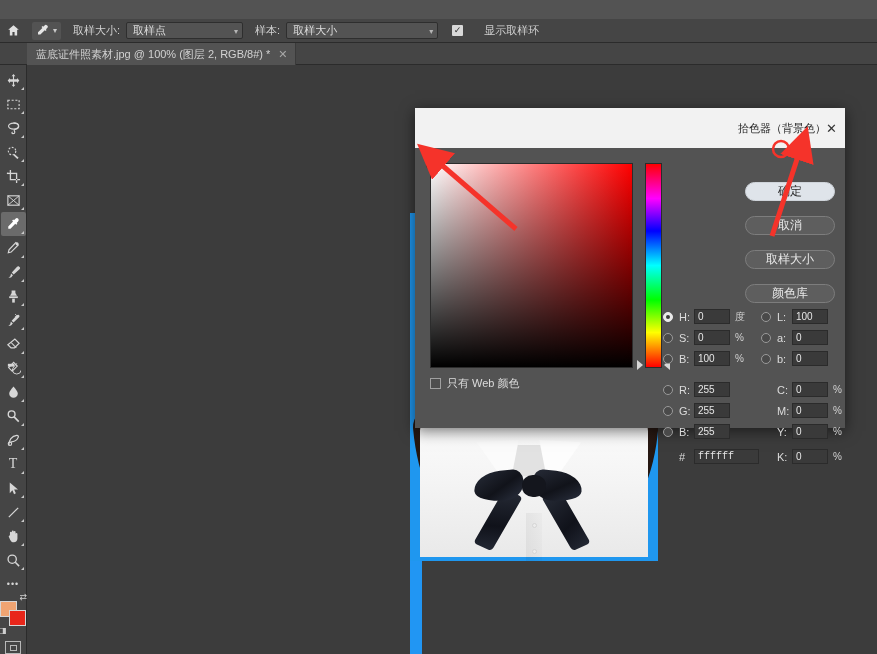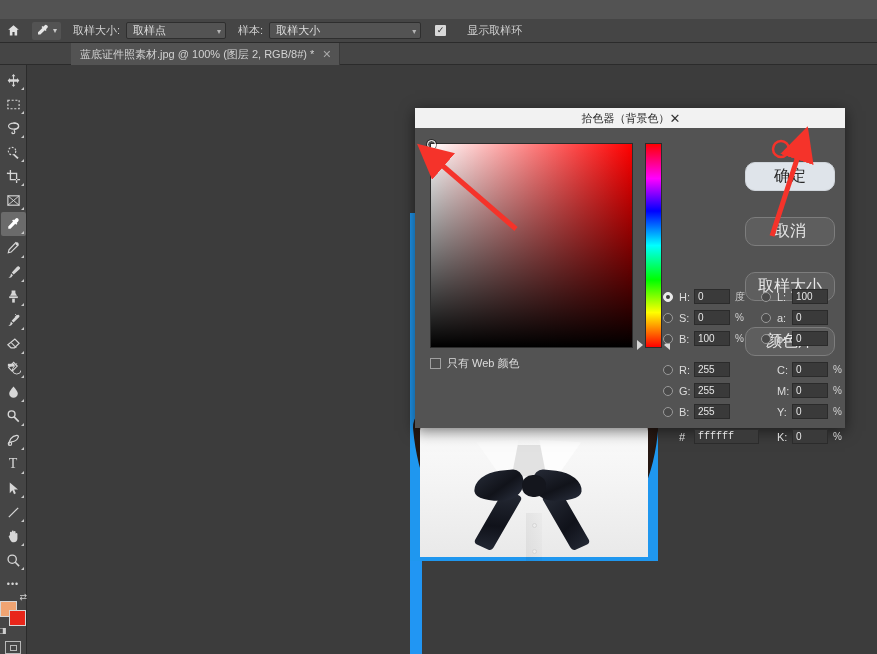--- a/index.html
+++ b/index.html
@@ -69,21 +69,20 @@
     position: absolute; top: 43px; left: 0; width: 877px; height: 22px;
     background: #454545; border-bottom: 1px solid #2b2b2b;
     display: flex; align-items: stretch;
   }
   .tab-gutter { width: 27px; background: #454545; }
   .doc-tab {
     background: #535353; height: 22px; display: flex; align-items: center;
     padding: 0 7px 0 9px; gap: 8px;
     font-size: 11px; color: #d2d2d2; white-space: nowrap;
     border-right: 1px solid #3a3a3a;
-    margin-left: 44px;
   }
   .tab-close { font-size: 11px; color: #a8a8a8; }
 
   
   .toolbar {
     position: absolute; top: 65px; left: 0; width: 27px; height: 589px;
     background: #454545; border-right: 1px solid #2b2b2b;
     display: flex; flex-direction: column; align-items: center;
     padding-top: 3px;
   }
@@ -215,22 +214,22 @@
     background: #2196f3;
   }
 
   
   .dialog {
     position: absolute; left: 415px; top: 108px; width: 430px; height: 320px;
     background: #535353;
     box-shadow: 0 3px 14px rgba(0,0,0,0.55);
   }
   .dlg-title {
-    height: 20px; background: #f2f2f2; display: flex; align-items: center;
-    justify-content: center; padding: 0 8px 0 10px;
+    height: 40px; background: #f2f2f2; display: flex; align-items: center;
+    justify-content: flex-end; padding: 0 8px 0 10px;
   }
   .dlg-title-text { font-size: 11px; color: #2a2a2a; }
   .dlg-close { font-size: 13px; color: #333; line-height: 1; }
   .dlg-body { position: relative; height: 295px; }
 
   .sv-square {
     position: absolute; left: 15px; top: 15px; width: 203px; height: 205px;
     background:
       linear-gradient(to top, #000 0%, rgba(0,0,0,0) 100%),
       linear-gradient(to right, #fff 0%, #ff0000 100%);
@@ -256,24 +255,24 @@
   .hue-arrow-r { left: 249px; top: 212px; border-right: 6px solid #d7d7d7; }
 
   .preview-col { position: absolute; left: 255px; top: 12px; width: 58px; text-align: center; }
   .prev-label { font-size: 10px; color: #d2d2d2; line-height: 14px; }
   .prev-box { width: 54px; height: 58px; margin: 0 auto; border: 1px solid #2a2a2a; }
   .prev-new { height: 29px; }
   .prev-cur { height: 29px; }
 
   .dlg-btns { position: absolute; right: 10px; top: 34px; width: 90px; }
   .dlg-btn {
-    height: 29px; margin-bottom: 26px;
+    height: 19px; margin-bottom: 15px;
     border: 1px solid #7d7d7d; border-radius: 10px;
     background: #5e5e5e; color: #e8e8e8;
-    font-size: 16px; display: flex; align-items: center; justify-content: center;
+    font-size: 12px; display: flex; align-items: center; justify-content: center;
   }
   .dlg-btn.primary { background: #dfe4ea; color: #2b2b2b; border-color: #cfd4da; }
 
   .fields { position: absolute; left: 248px; top: 158px; width: 182px; }
   .frow { display: flex; align-items: center; height: 21px; }
   .radio {
     width: 10px; height: 10px; border-radius: 50%;
     border: 1px solid #9a9a9a; background: #4a4a4a;
     margin-right: 6px; position: relative; flex: none;
   }
@@ -318,21 +317,21 @@
           <path d="M8 1.5 1.5 7h2v7h3.2V9.8h2.6V14h3.2V7h2z" fill="#e0e0e0"></path>
         </svg>
     </div>
     <div class="opt-tool">
       <svg width="14" height="14" viewBox="0 0 16 16">
         <path d="M12.6 1.6a2 2 0 0 0-2.8 0L8.2 3.2 7.4 2.4 6.3 3.5l1 1-5 5V12H5l5-5 1 1 1.1-1.1-.8-.8 1.6-1.6a2 2 0 0 0 0-2.9z" fill="#e6e6e6"></path>
       </svg>
       <span style="font-size:8px;color:#c9c9c9;">▾</span>
     </div>
     <div class="opt-label">取样大小:</div>
-    <div class="opt-select" style="width:100px;align-items:center;">
+    <div class="opt-select" style="width:117px;align-items:center;">
       <span>取样点</span>
       <span class="caret">▾</span>
     </div>
     <div class="opt-label">样本:</div>
     <div class="opt-select" style="width:152px;">
       <span>取样大小</span>
       <span class="caret">▾</span>
     </div>
     <div class="opt-check">
       <span class="cb">✓</span>

